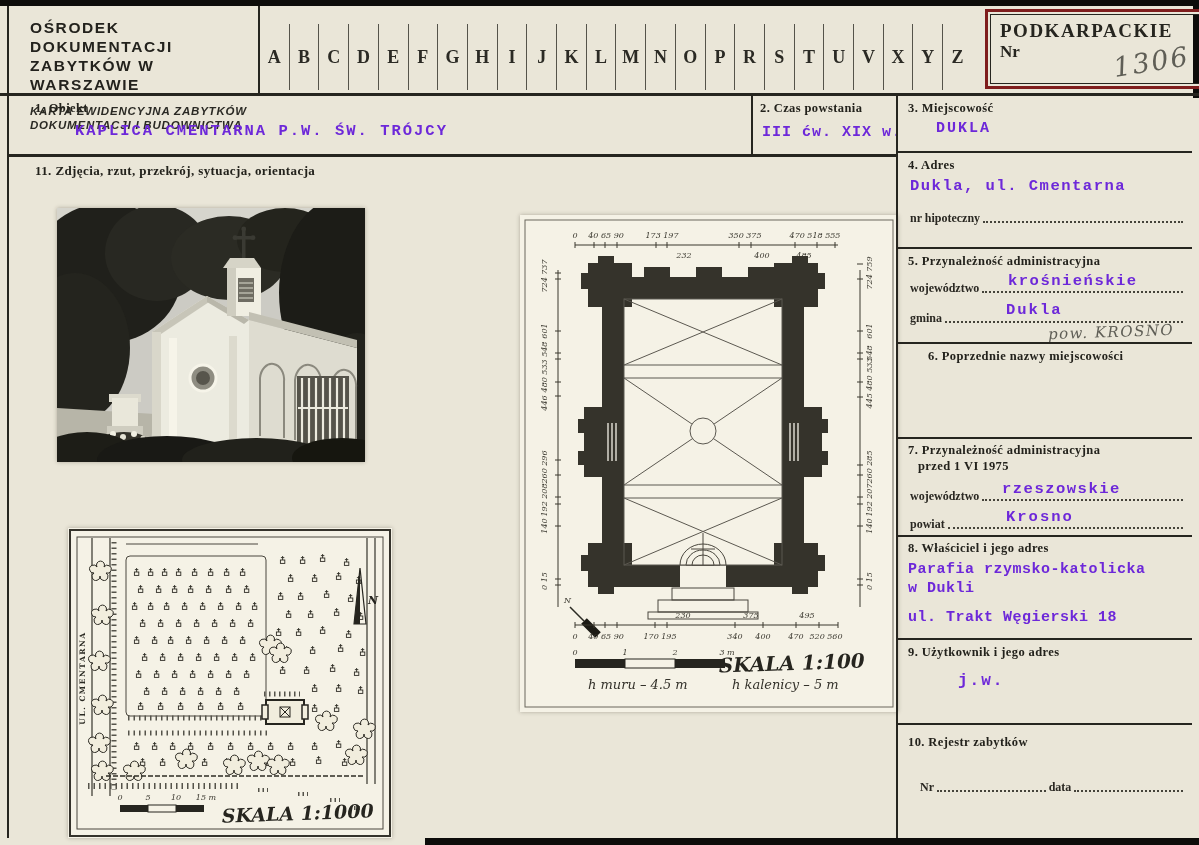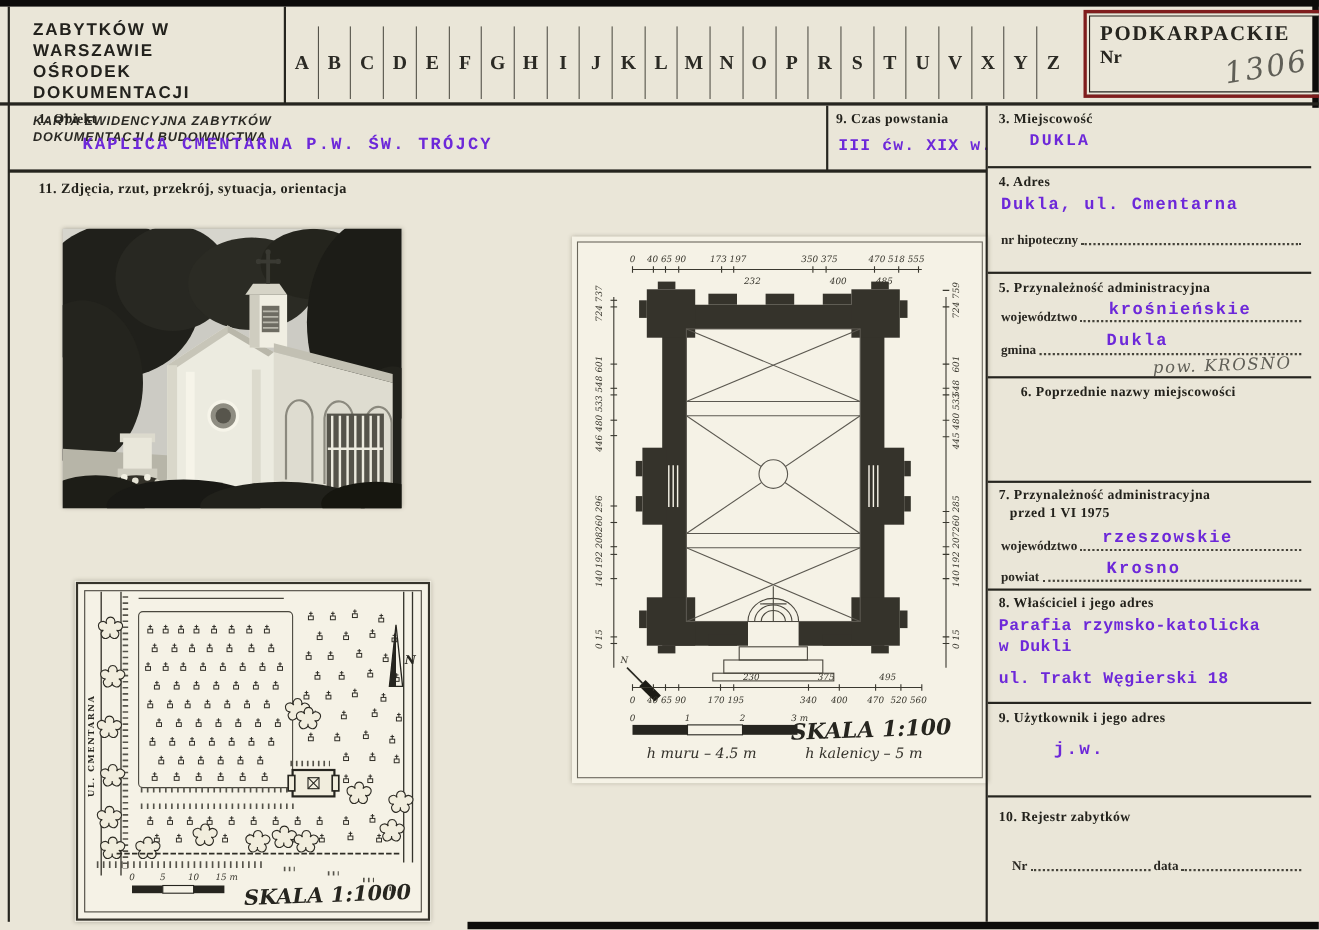--- a/index.html
+++ b/index.html
@@ -45,22 +45,22 @@
 </style>
 </head>
 <body>
 
 <div class="abs edge" style="left:0;top:0;width:1199px;height:6px;"></div>
 <div class="abs edge" style="left:1193px;top:0;width:6px;height:98px;"></div>
 <div class="abs edge" style="left:425px;top:838px;width:774px;height:7px;"></div>
 <div class="abs vline" style="left:7px;top:6px;width:2px;height:832px;"></div>
 
 <div class="abs" style="left:30px;top:18px;width:228px;">
+  <div class="org-line">OŚRODEK DOKUMENTACJI</div>
   <div class="org-line">ZABYTKÓW W WARSZAWIE</div>
-  <div class="org-line">OŚRODEK DOKUMENTACJI</div>
   <div style="height:10px;"></div>
   <div class="card-line">KARTA EWIDENCYJNA ZABYTKÓW</div>
   <div class="card-line">DOKUMENTACJI I BUDOWNICTWA</div>
 </div>
 <div class="abs vline" style="left:258px;top:6px;width:2px;height:89px;"></div>
 
 <div class="letters">
   <span class="letter-cell">A</span>
   <span class="letter-cell">B</span>
   <span class="letter-cell">C</span>
@@ -92,21 +92,21 @@
   <div class="stamp-nr">Nr</div>
   <div class="stamp-number hand">1306</div>
 </div>
 
 <div class="hline" style="left:0;top:93px;width:1199px;height:3px;"></div>
 
 <div class="abs flabel" style="left:35px;top:101px;">1. Obiekt</div>
 <div class="abs typed" style="left:75px;top:122px;font-size:15.5px;letter-spacing:2px;">KAPLICA CMENTARNA P.W. ŚW. TRÓJCY</div>
 
 <div class="abs vline" style="left:751px;top:96px;width:2px;height:59px;"></div>
-<div class="abs flabel" style="left:760px;top:101px;">9. Czas powstania</div>
+<div class="abs flabel" style="left:760px;top:101px;">2. Czas powstania</div>
 <div class="abs typed" style="left:762px;top:124px;font-size:15px;letter-spacing:1px;">III ćw. XIX w.</div>
 
 <div class="hline" style="left:8px;top:154px;width:889px;height:3px;"></div>
 
 <div class="abs flabel" style="left:35px;top:163px;font-size:13px;">11. Zdjęcia, rzut, przekrój, sytuacja, orientacja</div>
 
 <div class="sheet" style="left:57px;top:208px;width:308px;height:254px;background:#c9c9c2;">
   <svg width="308" height="254" viewBox="0 0 308 254">
     <rect x="0" y="0" width="308" height="254" fill="#cccbc4"></rect>
     <rect x="0" y="0" width="308" height="60" fill="#d6d5cd"></rect>

